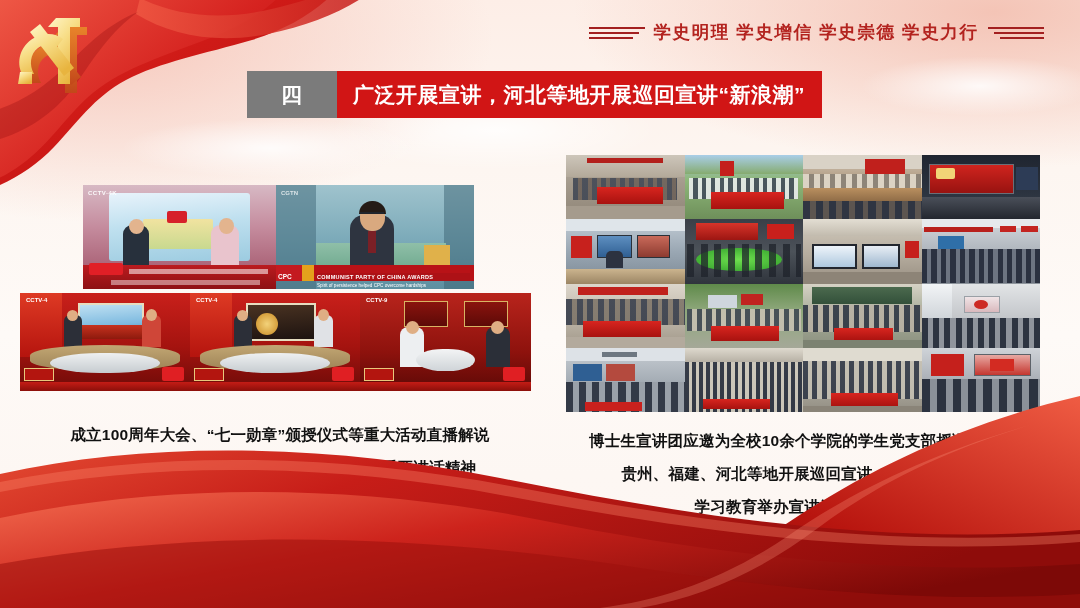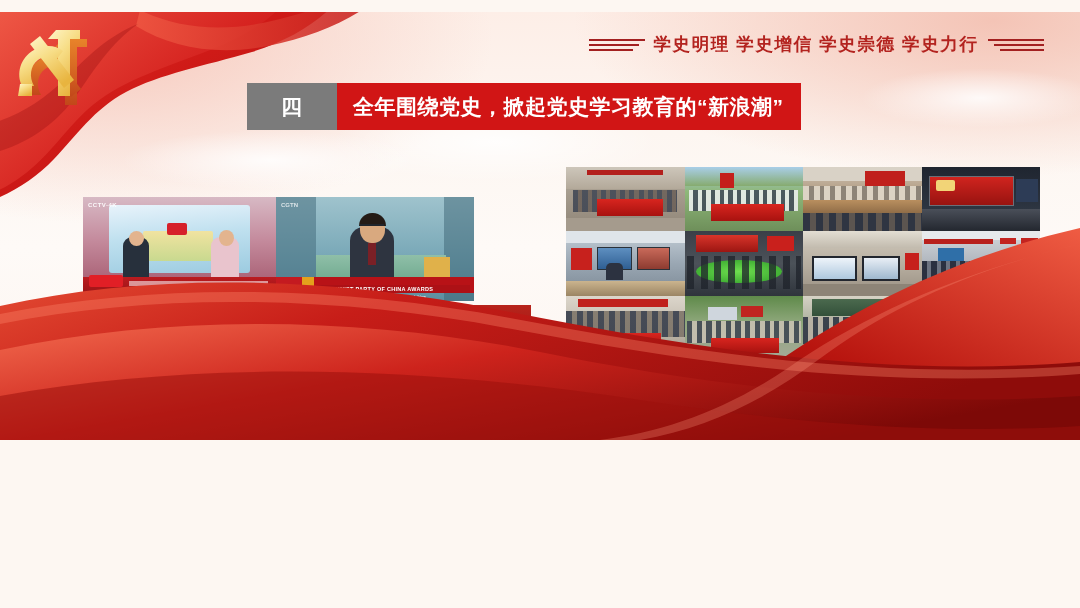--- a/index.html
+++ b/index.html
@@ -2,21 +2,21 @@
 <html><head>
 <meta charset="utf-8">
 <style>
   * { margin:0; padding:0; box-sizing:border-box; }
   html,body { width:1080px; height:608px; overflow:hidden; }
   body {
     font-family:"Liberation Sans","DejaVu Sans",sans-serif;
     background:#fdf7f2;
     position:relative;
   }
-  #stage { position:absolute; inset:0; width:1080px; height:428px; overflow:hidden;margin-top:12px; }
+  #stage { position:absolute; inset:0; width:1080px; height:608px; overflow:hidden; }
 
   
   .bg-base {
     position:absolute; inset:0;
     background:
       radial-gradient(ellipse 620px 300px at 10% 6%, #f6c9bd 0%, rgba(252,238,231,0) 62%),
       radial-gradient(ellipse 700px 260px at 92% 2%, #f4c4b6 0%, rgba(253,243,238,0) 60%),
       linear-gradient(180deg,#fdeee7 0%, #fdf6f1 28%, #fefaf7 55%, #fdf7f3 78%, #fdf6f2 100%);
   }
   .cloud {
@@ -177,21 +177,21 @@
     <span class="slogan-text">学史明理  学史增信  学史崇德  学史力行</span>
     <span class="rule right">
       <i></i>
         <i></i>
         <i></i>
     </span>
   </div>
 
   <div class="title-bar">
     <div class="title-num">四</div>
-    <div class="title-main">全年围绕党史，掀起党史学习教育的“新浪潮”</div>
+    <div class="title-main">广泛开展宣讲，河北等地开展巡回宣讲“新浪潮”</div>
   </div>
 
   <div class="lt-row">
 
     <div class="shot" style="width:193px;">
       <div class="inner" style="background:linear-gradient(180deg,#d7b9c4 0%,#c58c9e 40%,#9d4e63 100%);"></div>
       <div style="position:absolute;left:26px;top:8px;right:26px;bottom:28px;background:linear-gradient(175deg,#e8f3fb,#bfe0ef 45%,#9ccbe0);border-radius:3px;"></div>
       <div style="position:absolute;left:60px;top:34px;width:70px;height:30px;background:linear-gradient(180deg,#f1e3a0,#c8d98f);border-radius:2px;"></div>
       <div style="position:absolute;left:84px;top:26px;width:20px;height:12px;background:#d6202a;border-radius:2px;"></div>
       <div style="position:absolute;left:40px;top:40px;width:26px;height:44px;background:#27303c;border-radius:9px 9px 0 0;"></div>

